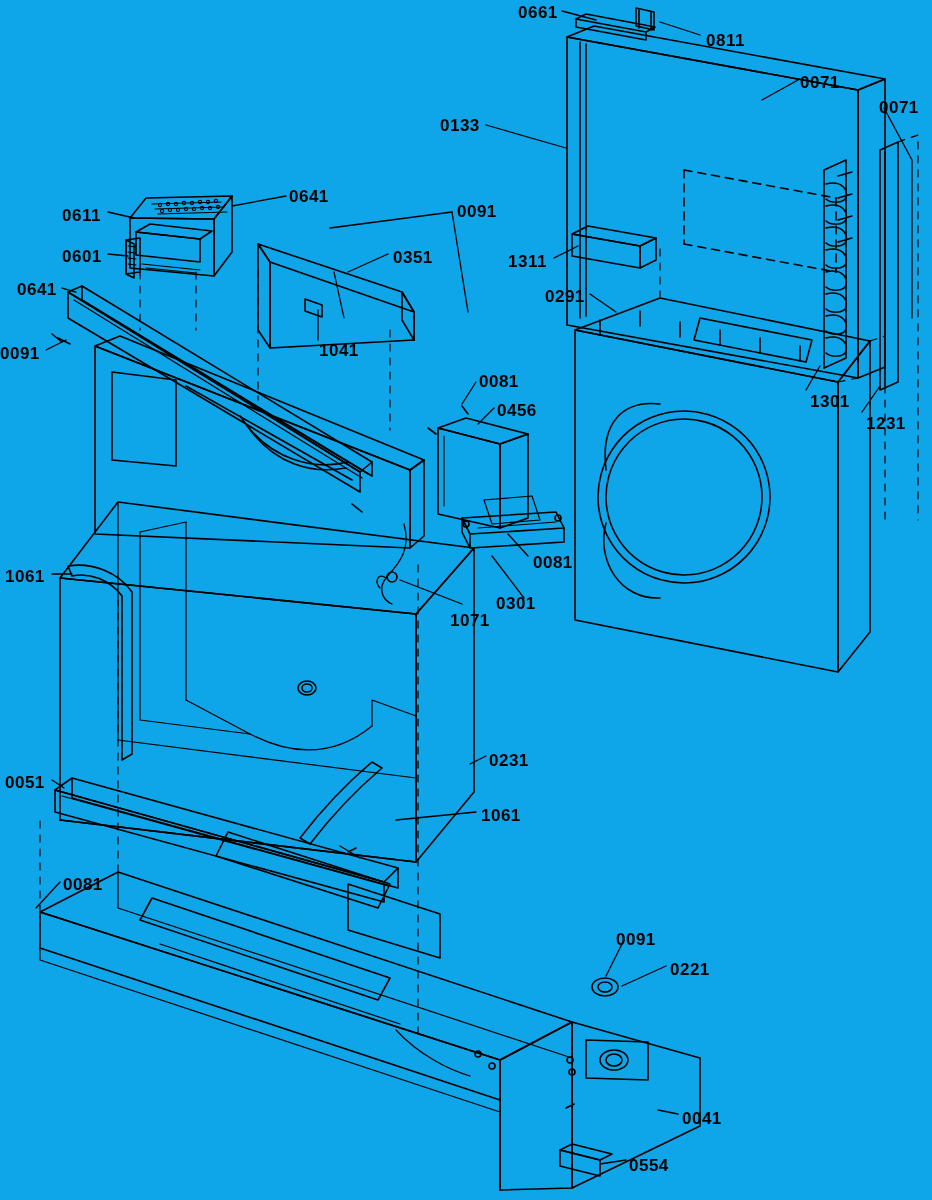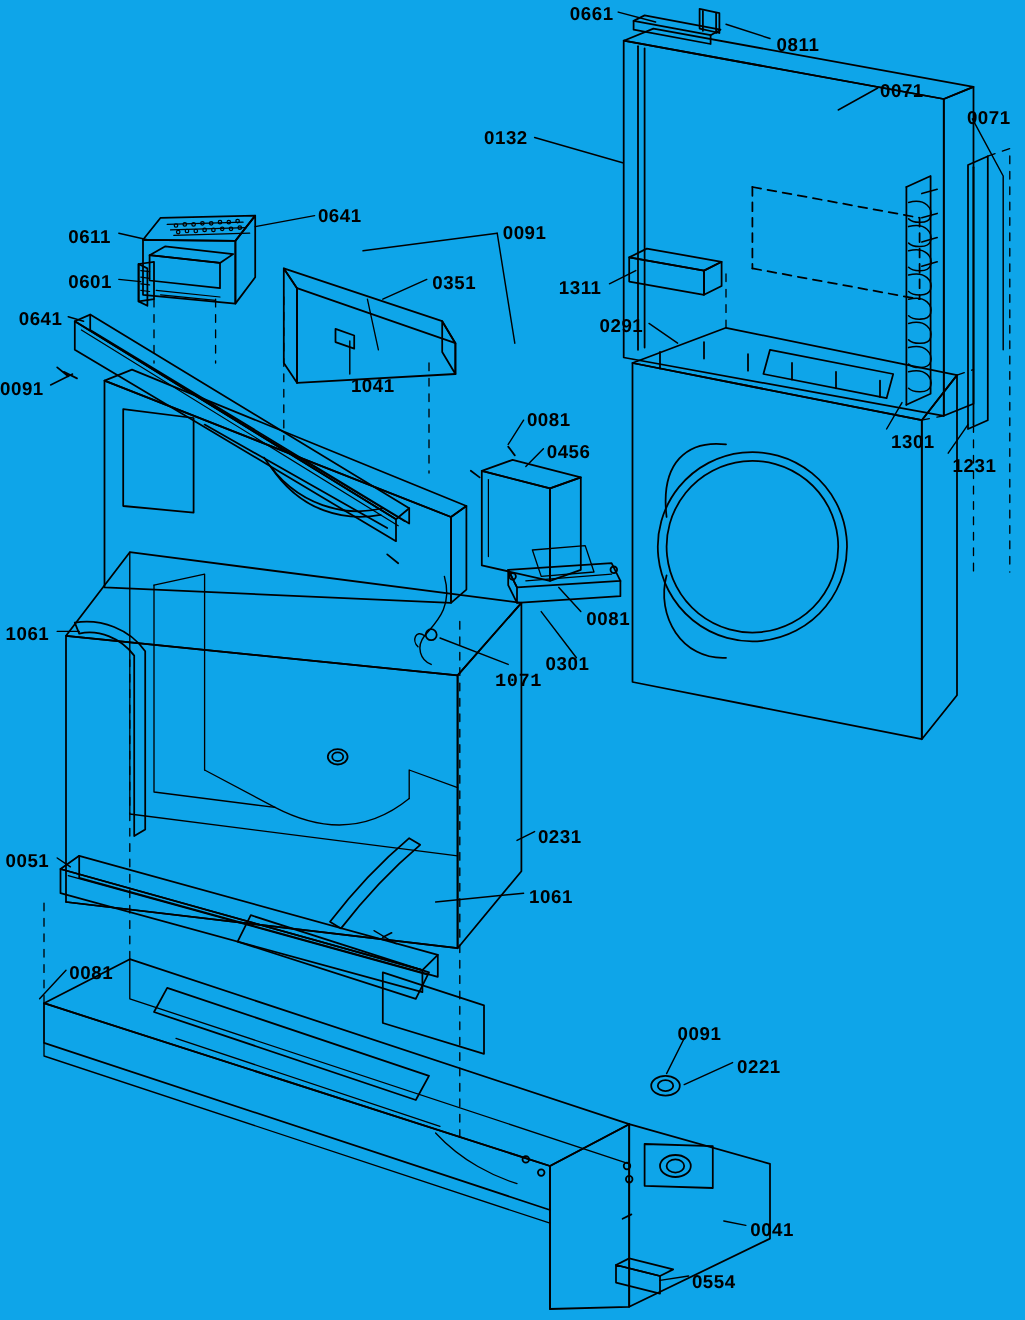--- a/index.html
+++ b/index.html
@@ -297,39 +297,39 @@
         <path d="M678 1114 L658 1110"></path>
         <path d="M626 1160 L600 1164"></path>
       </g>
     </g>
   </svg>
 
   <div class="callout" style="left:518px; top:4px;">0661</div>
   <div class="callout" style="left:706px; top:32px;">0811</div>
   <div class="callout" style="left:800px; top:74px;">0071</div>
   <div class="callout" style="left:879px; top:99px;">0071</div>
-  <div class="callout" style="left:440px; top:117px;">0132</div>
+  <div class="callout" style="left:440px; top:117px;">0133</div>
   <div class="callout" style="left:289px; top:188px;">0641</div>
   <div class="callout" style="left:62px;  top:207px;">0611</div>
   <div class="callout" style="left:457px; top:203px;">0091</div>
   <div class="callout" style="left:62px;  top:248px;">0601</div>
   <div class="callout" style="left:393px; top:249px;">0351</div>
   <div class="callout" style="left:508px; top:253px;">1311</div>
   <div class="callout" style="left:545px; top:288px;">0291</div>
   <div class="callout" style="left:17px;  top:281px;">0641</div>
   <div class="callout" style="left:319px; top:342px;">1041</div>
   <div class="callout" style="left:0px;   top:345px;">0091</div>
   <div class="callout" style="left:479px; top:373px;">0081</div>
   <div class="callout" style="left:810px; top:393px;">1301</div>
   <div class="callout" style="left:497px; top:402px;">0456</div>
   <div class="callout" style="left:866px; top:415px;">1231</div>
   <div class="callout" style="left:533px; top:554px;">0081</div>
   <div class="callout" style="left:5px;   top:568px;">1061</div>
   <div class="callout" style="left:496px; top:595px;">0301</div>
-  <div class="callout" style="left:450px; top:612px;font-family:Liberation Mono, monospace;">1071</div>
+  <div class="callout" style="left:450px; top:612px;">1071</div>
   <div class="callout" style="left:489px; top:752px;">0231</div>
   <div class="callout" style="left:5px;   top:774px;">0051</div>
   <div class="callout" style="left:481px; top:807px;">1061</div>
   <div class="callout" style="left:63px;  top:876px;">0081</div>
   <div class="callout" style="left:616px; top:931px;">0091</div>
   <div class="callout" style="left:670px; top:961px;">0221</div>
   <div class="callout" style="left:682px; top:1110px;">0041</div>
   <div class="callout" style="left:629px; top:1157px;">0554</div>
 
 </div>

